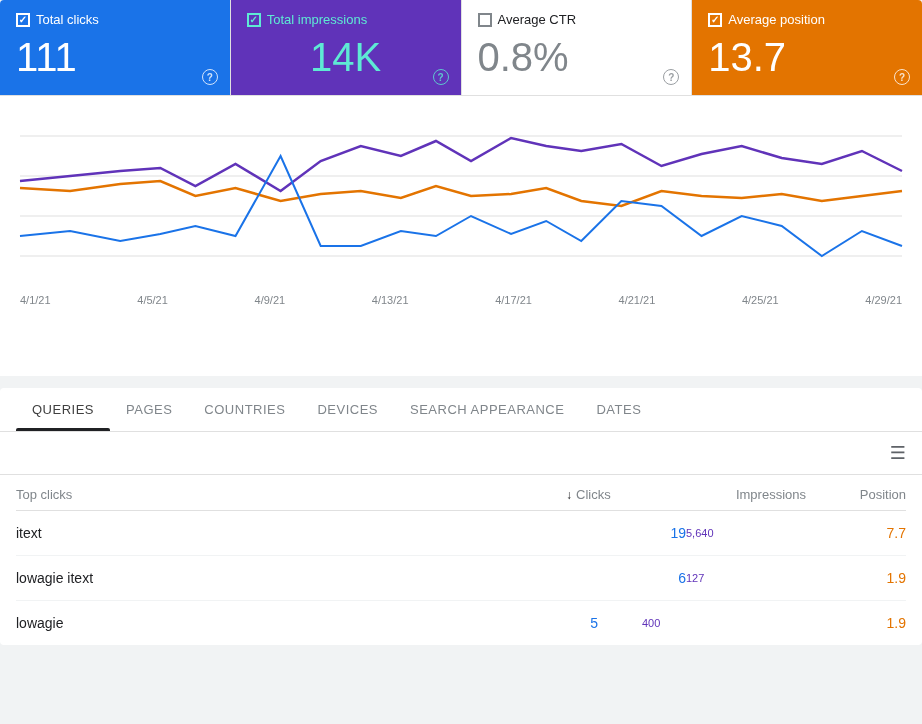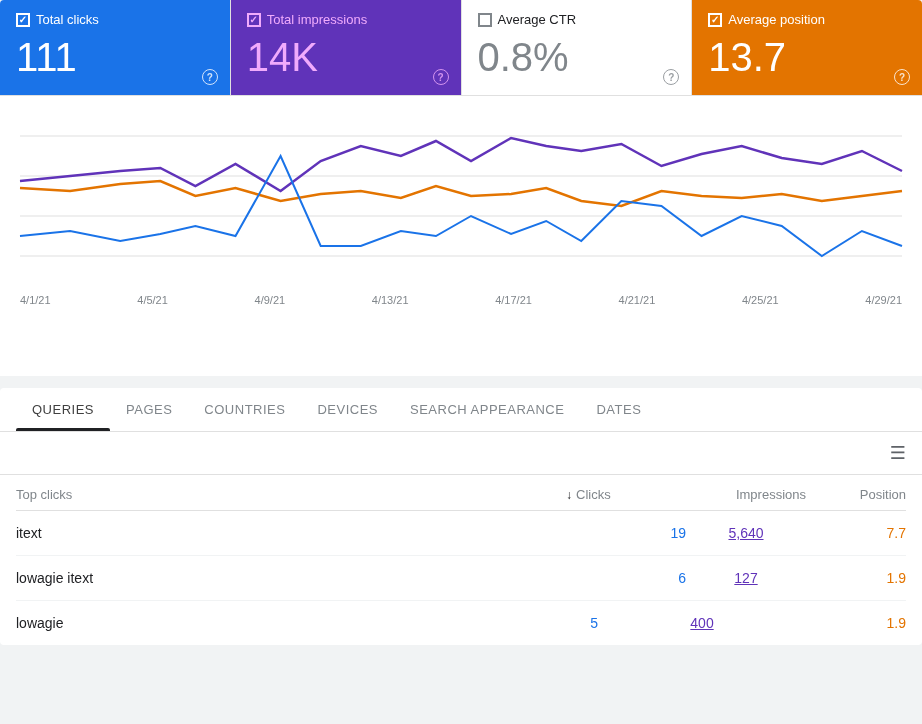--- a/index.html
+++ b/index.html
@@ -10,21 +10,21 @@
     
     .metric-cards { display: flex; background: #fff; border-radius: 4px 4px 0 0; overflow: hidden; }
     .metric-card {
       flex: 1;
       padding: 12px 16px 16px 16px;
       position: relative;
       border-right: 1px solid #e0e0e0;
     }
     .metric-card:last-child { border-right: none; }
     .metric-card.blue { background: #1a73e8; color: #fff; }
-    .metric-card.purple { background: #6033b9; color: #f0abfc; }
+    .metric-card.purple { background: #6033b9; color: #5eead4; text-align: center; }
     .metric-card.white { background: #fff; color: #202124; }
     .metric-card.orange { background: #e37400; color: #fff; }
 
     .metric-header { display: flex; align-items: center; gap: 6px; font-size: 13px; margin-bottom: 8px; }
     .metric-checkbox {
       width: 14px; height: 14px; border: 2px solid currentColor;
       display: inline-flex; align-items: center; justify-content: center;
       flex-shrink: 0; background: transparent;
     }
     .metric-checkbox.checked::after { content: '✓'; font-size: 10px; font-weight: bold; }
@@ -96,21 +96,21 @@
       display: grid;
       grid-template-columns: 1fr 120px 120px 100px;
       padding: 14px 0;
       border-bottom: 1px solid #f1f3f4;
       align-items: center;
     }
     .table-row:last-child { border-bottom: none; gap: 44px; }
 
     .cell-query { color: #202124; font-size: 14px; }
     .cell-clicks { text-align: right; color: #1a73e8; font-size: 14px; }
-    .cell-impressions { text-align: center; color: #6033b9; font-size: 14px; text-decoration: underline; }
+    .cell-impressions { text-align: left; color: #6033b9; font-size: 11px; }
     .cell-position { text-align: right; color: #e37400; font-size: 14px; }
 
     .sort-arrow { color: #202124; font-size: 12px; }
 
     
     svg.chart { width: 100%; height: 160px; overflow: visible; }
   </style>
 </head>
 <body>
 

